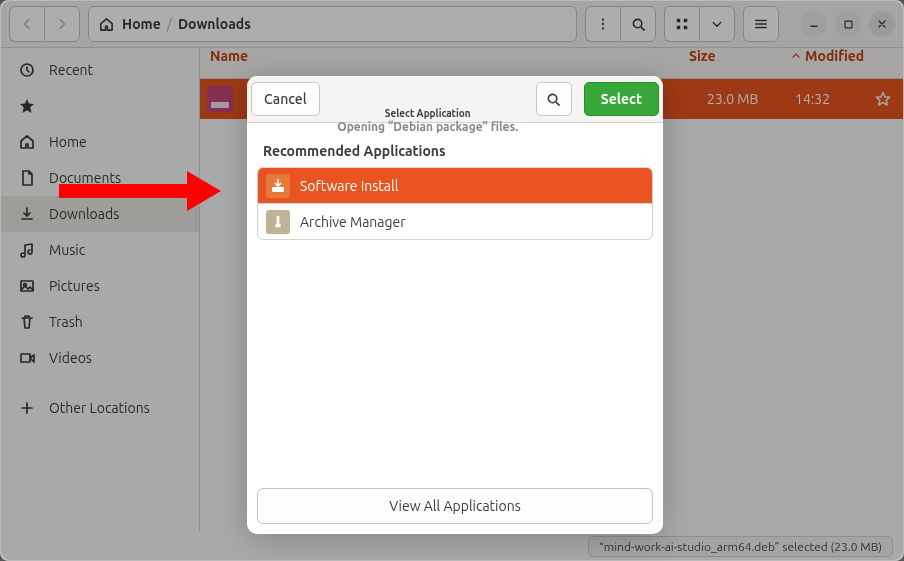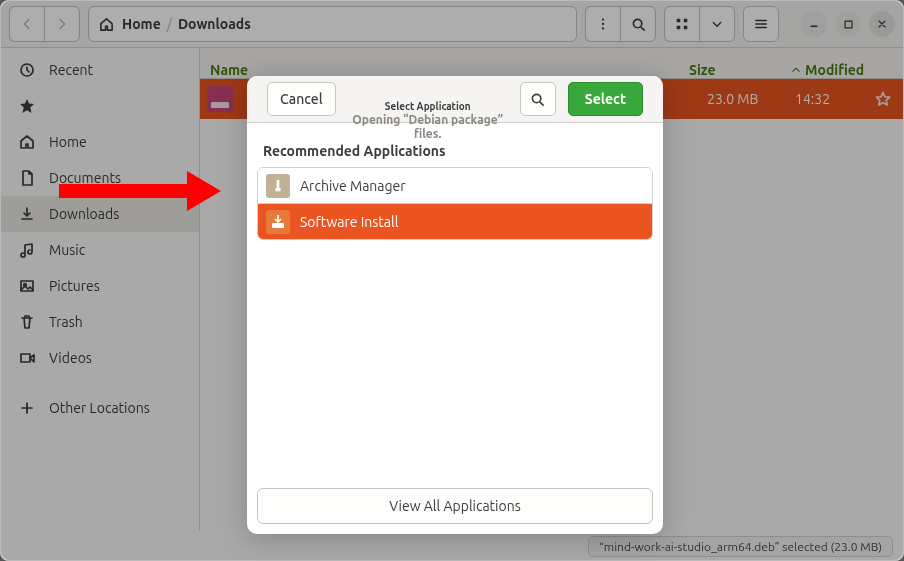--- a/index.html
+++ b/index.html
@@ -31,37 +31,37 @@
   .ctl{height:26px;width:26px;border-radius:50%;display:inline-flex;align-items:center;justify-content:center;background:#ebeae8;}
   .ctl.close{background:#e6e4e2;}
   svg{display:block;}
   
   .body{display:flex;height:calc(100% - 46px - 30px);}
   .sidebar{width:198px;border-right:1px solid var(--grey);padding-top:4px;display:flex;flex-direction:column;}
   .sb-item{height:36px;display:flex;align-items:center;padding:0 18px;gap:14px;}
   .sb-item.sel{background:#eae7e4;}
   .sb-item .lbl{flex:1;}
   .content{flex:1;position:relative;}
-  .cols{height:30px;display:flex;align-items:flex-end;background:var(--bg3);border-bottom:1px solid var(--grey);font-weight:600;color:#4d7c0f;}
+  .cols{height:30px;display:flex;align-items:flex-start;background:var(--bg3);border-bottom:1px solid var(--grey);font-weight:600;color:#c2410c;}
   .col-name{flex:1;padding-left:10px;}
   .col-size{width:88px;padding-right:6px;}
   .col-mod{width:112px;padding-left:8px;display:flex;align-items:center;gap:4px;}
   .row{height:40px;display:flex;align-items:center;background:var(--orange);color:#fff;}
   .row .ficon{width:40px;display:flex;justify-content:center;}
   .row .fname{flex:1;}
   .row .fsize{width:88px;}
   .row .fmod{width:68px;}
   .row .star{width:40px;display:flex;justify-content:center;opacity:.85;}
   
   .statusbar{height:30px;display:flex;justify-content:flex-end;align-items:center;padding:0 10px;background:transparent;}
   .status-chip{font-size:12px;color:#4a4947;background:#f3f2f0;border:1px solid var(--grey);border-radius:5px;padding:3px 10px;}
   
   .modal-backdrop{position:absolute;inset:0;background:rgba(0,0,0,.32);border-radius:8px;}
   .dialog{position:absolute;left:246px;top:75px;width:416px;background:#fff;border-radius:10px;box-shadow:0 4px 30px var(--shadow);overflow:hidden;}
-  .dlg-hd{display:flex;align-items:center;height:46px;background:#f5f4f2;border-bottom:1px solid var(--grey);padding:0 20px;gap:12px;}
+  .dlg-hd{display:flex;align-items:center;height:46px;background:#f5f4f2;border-bottom:1px solid var(--grey);padding:0 4px;gap:12px;}
   .dlg-hd .center{flex:1;text-align:center;line-height:1.15;}
   .dlg-hd .ttl{font-weight:700;font-size:10px;margin-top:44px;}
   .dlg-hd .sub{font-size:12px;color:var(--dim);font-weight:bold;}
   .dlg-btn{height:32px;padding:0 12px;display:flex;align-items:center;background:#fdfdfc;border:1px solid var(--border);border-radius:5px;font-weight:500;}
   .dlg-btn.search{width:34px;padding:0;justify-content:center;}
   .dlg-btn.select{background:var(--green);border-color:#2a8a2d;color:#fff;font-weight:600;padding:0 16px;}
   .dlg-body{padding:8px 10px;}
   .sect{font-weight:700;padding:12px 6px 8px;}
   .app-list{border:1px solid var(--grey);border-radius:6px;overflow:hidden;}
   .app{height:35px;display:flex;align-items:center;gap:10px;padding:0 8px;}
@@ -302,38 +302,38 @@
             <circle cx="7" cy="7" r="4.5"></circle>
             <path d="m11 11 3 3"></path>
           </svg>
       </div>
       <div class="dlg-btn select">Select</div>
     </div>
 
     <div class="dlg-body">
       <div class="sect">Recommended Applications</div>
       <div class="app-list">
+        <div class="app sel">
+          <div class="app-icn" style="background:#e67a3c">
+            <svg width="16" height="16" viewBox="0 0 16 16" fill="#fff">
+                <rect x="2" y="9" width="12" height="5" rx="1"></rect>
+                <path d="M8 1v6M5 5l3 3 3-3" stroke="#fff" stroke-width="1.6" fill="none"></path>
+              </svg>
+          </div>
+          <span>Software Install</span>
+        </div>
         <div class="app">
           <div class="app-icn" style="background:#bfb295">
             <svg width="14" height="14" viewBox="0 0 16 16" fill="#fff">
                 <rect x="6.5" y="1" width="3" height="9"></rect>
                 <rect x="5" y="10" width="6" height="4" rx="1"></rect>
               </svg>
           </div>
           <span>Archive Manager</span>
         </div>
-        <div class="app sel">
-          <div class="app-icn" style="background:#e67a3c">
-            <svg width="16" height="16" viewBox="0 0 16 16" fill="#fff">
-                <rect x="2" y="9" width="12" height="5" rx="1"></rect>
-                <path d="M8 1v6M5 5l3 3 3-3" stroke="#fff" stroke-width="1.6" fill="none"></path>
-              </svg>
-          </div>
-          <span>Software Install</span>
-        </div>
       </div>
       <div style="height:230px"></div>
     </div>
 
     <div class="dlg-foot">
       <div class="viewall">View All Applications</div>
     </div>
   </div>
 
 </div>

